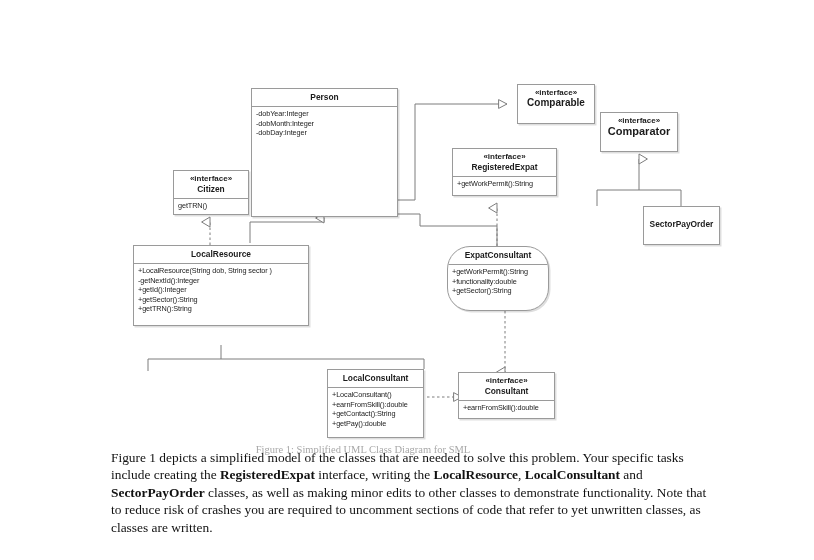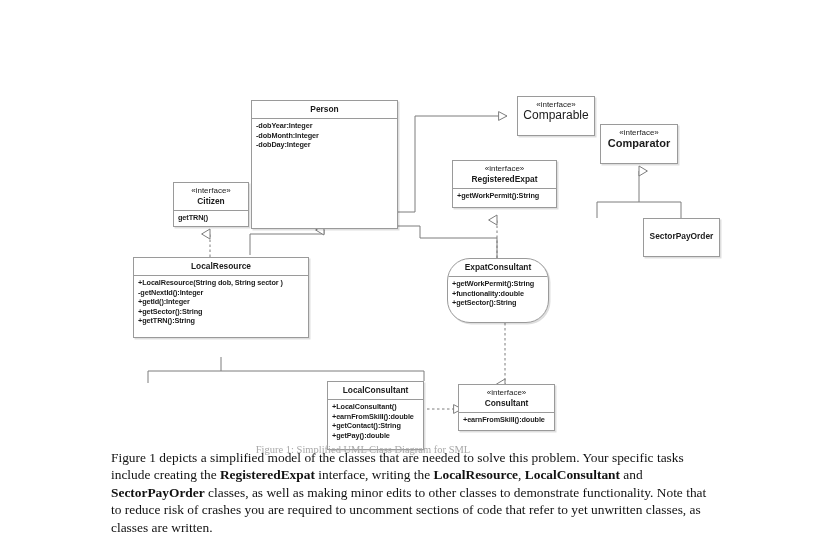--- a/index.html
+++ b/index.html
@@ -17,21 +17,21 @@
   #page {
     position: relative;
     width: 814px;
     height: 560px;
     background: #ffffff;
   }
   
   #diagram {
     position: absolute;
     left: 0;
-    top: 12px;
+    top: 0;
     width: 794px;
     height: 445px;
   }
   #wires {
     position: absolute;
     left: 0;
     top: 0;
     width: 814px;
     height: 445px;
     pointer-events: none;
@@ -49,27 +49,26 @@
   .uml-title {
     text-align: center;
     font-weight: bold;
     font-size: 8.4px;
     line-height: 11px;
     padding: 3px 2px 3px 2px;
     white-space: nowrap;
   }
   .uml-title .stereo {
     display: block;
-    font-weight: normal;
+    font-weight: bold;
     font-size: 8px;
     line-height: 10px;
   }
   .uml-sep {
     border-top: 1px solid #9a9a9a;
-    font-weight: bold;
   }
   .uml-compartment {
     padding: 2px 3px 3px 4px;
   }
   .uml-member {
     font-size: 7.3px;
     line-height: 9.6px;
     white-space: nowrap;
     letter-spacing: -0.1px;
   }
@@ -170,21 +169,21 @@
         <span>Citizen</span>
       </div>
       <div class="uml-compartment uml-sep">
         <div class="uml-member">getTRN()</div>
       </div>
     </div>
 
     <div class="uml-box" style="left:517px; top:84px; width:78px; height:40px;">
       <div class="uml-title centered-note">
         <span class="stereo">«interface»</span>
-        <span style="font-weight:normal;font-size:12px;">Comparable</span>
+        <span style="font-weight:bold;font-size:10px;">Comparable</span>
       </div>
     </div>
 
     <div class="uml-box" style="left:452px; top:148px; width:105px; height:48px;">
       <div class="uml-title">
         <span class="stereo">«interface»</span>
         <span>RegisteredExpat</span>
       </div>
       <div class="uml-compartment uml-sep">
         <div class="uml-member">+getWorkPermit():String</div>

